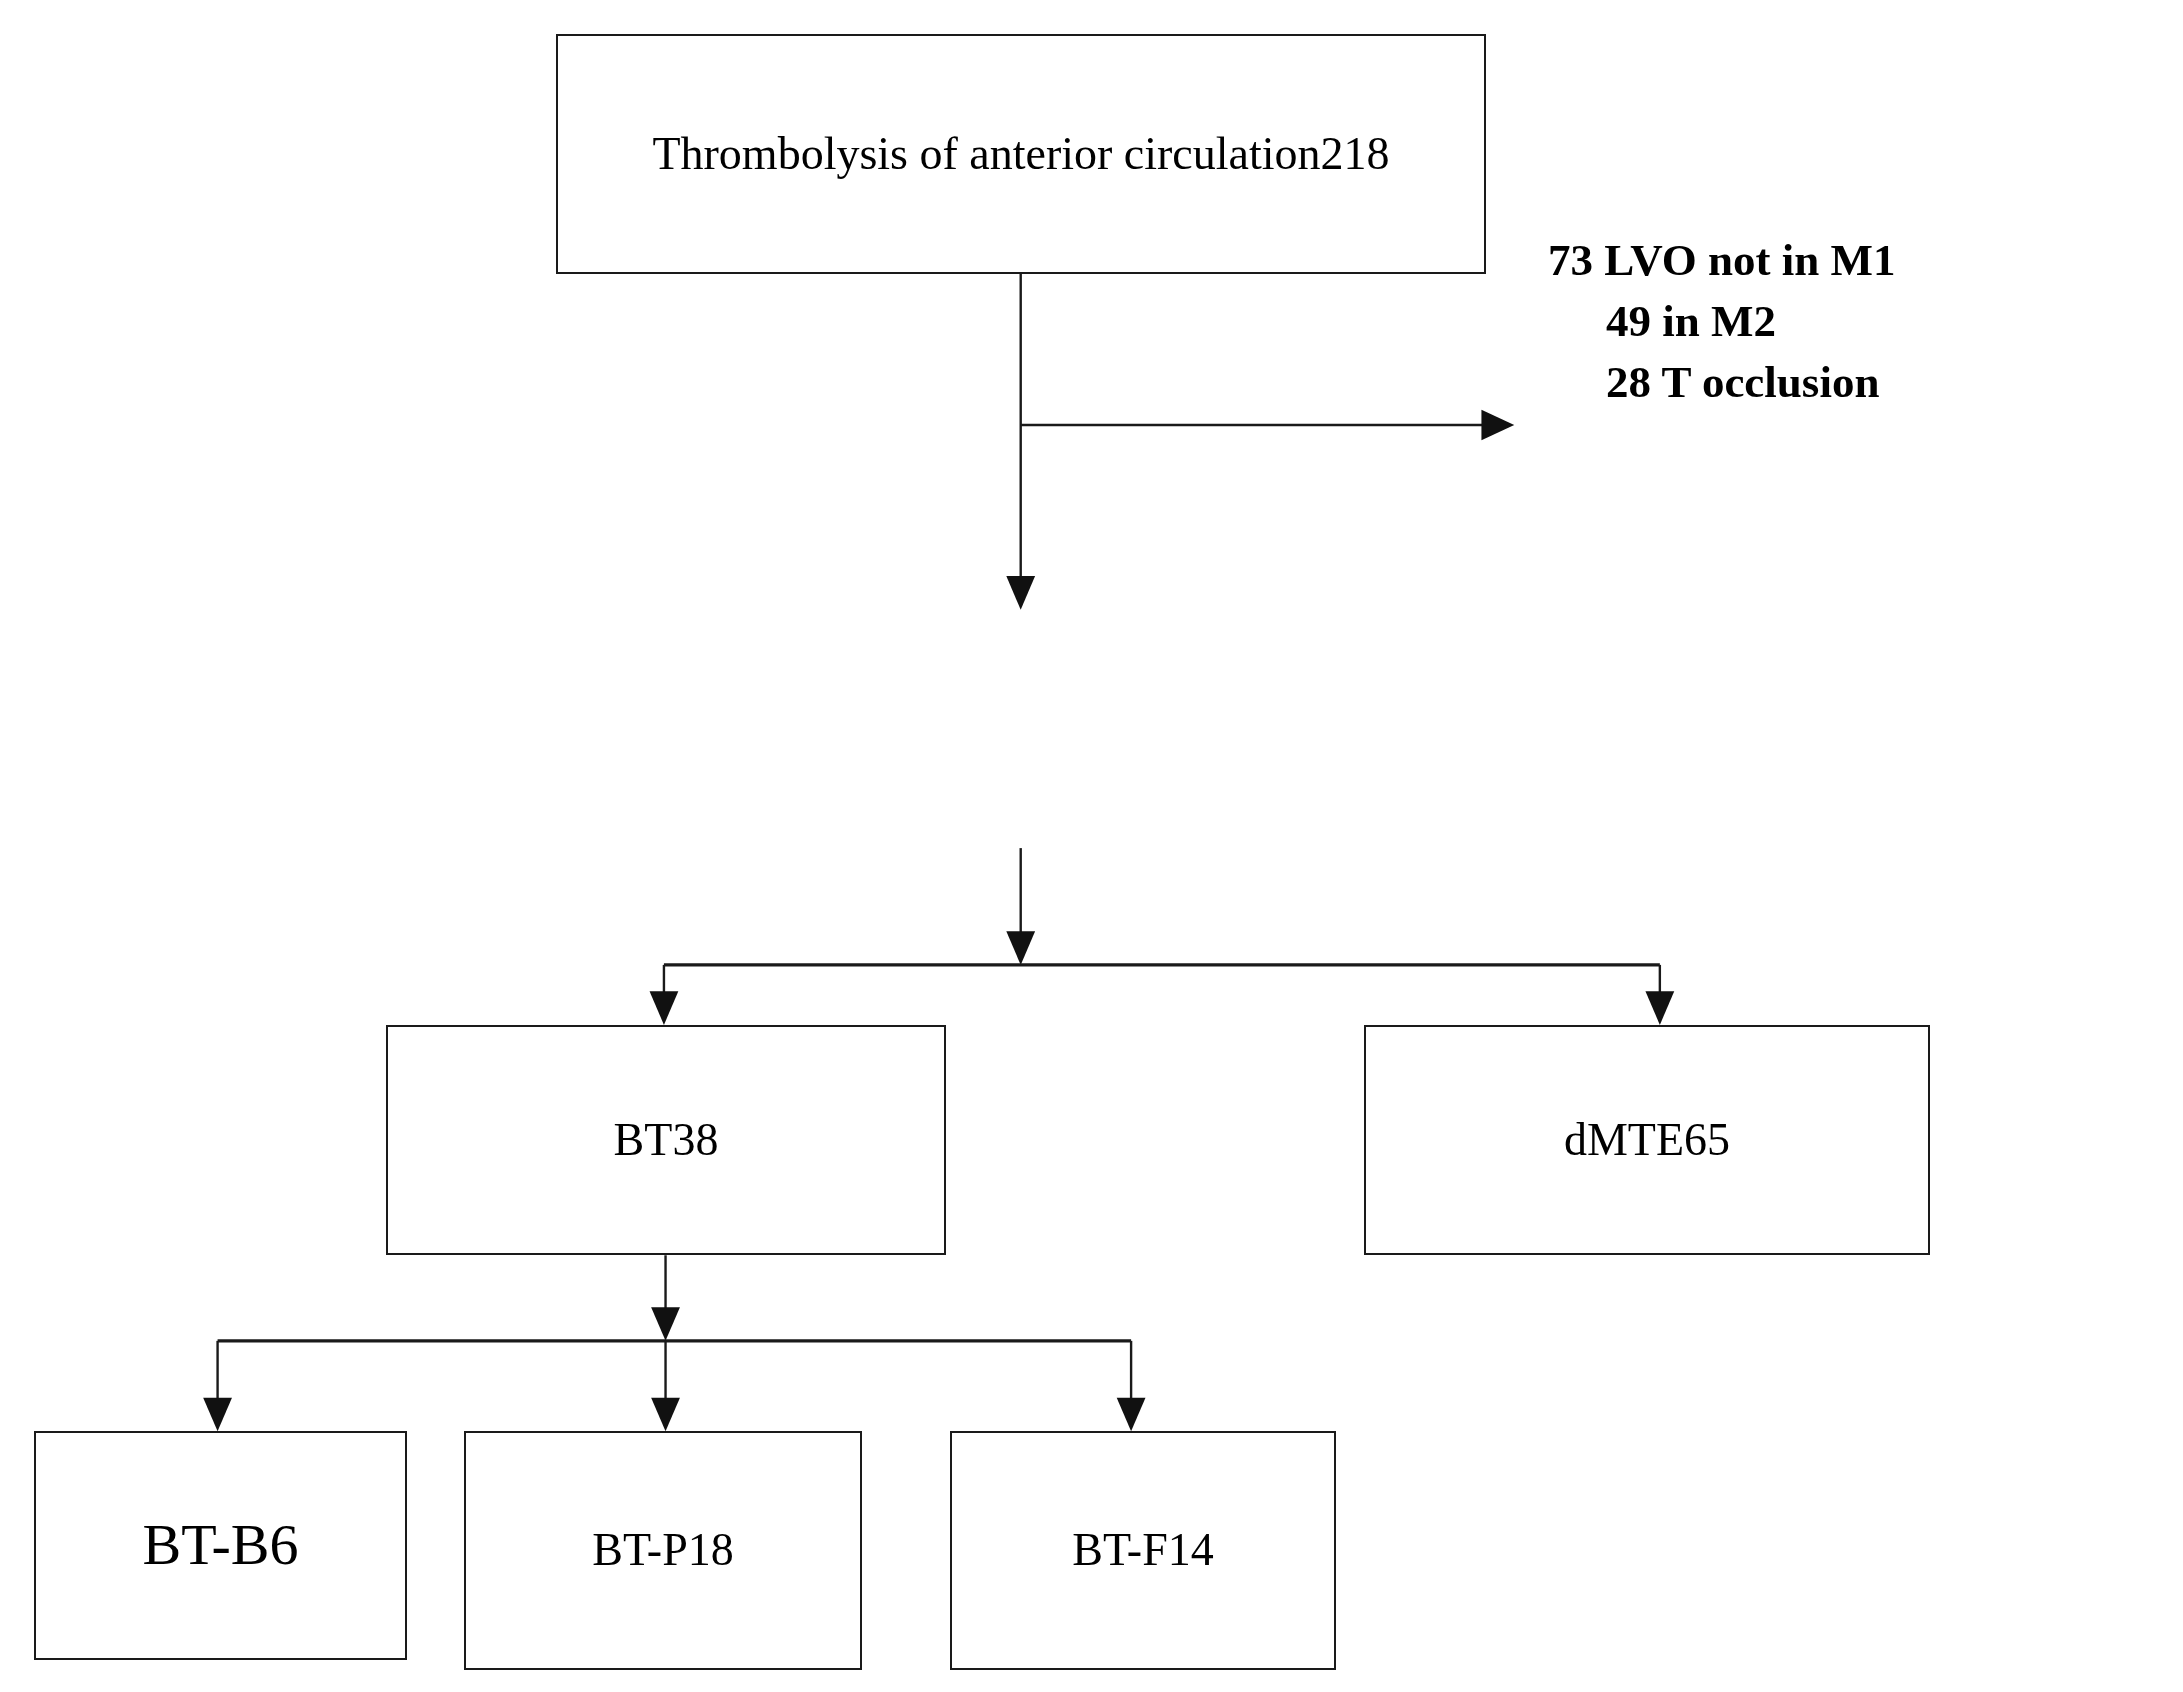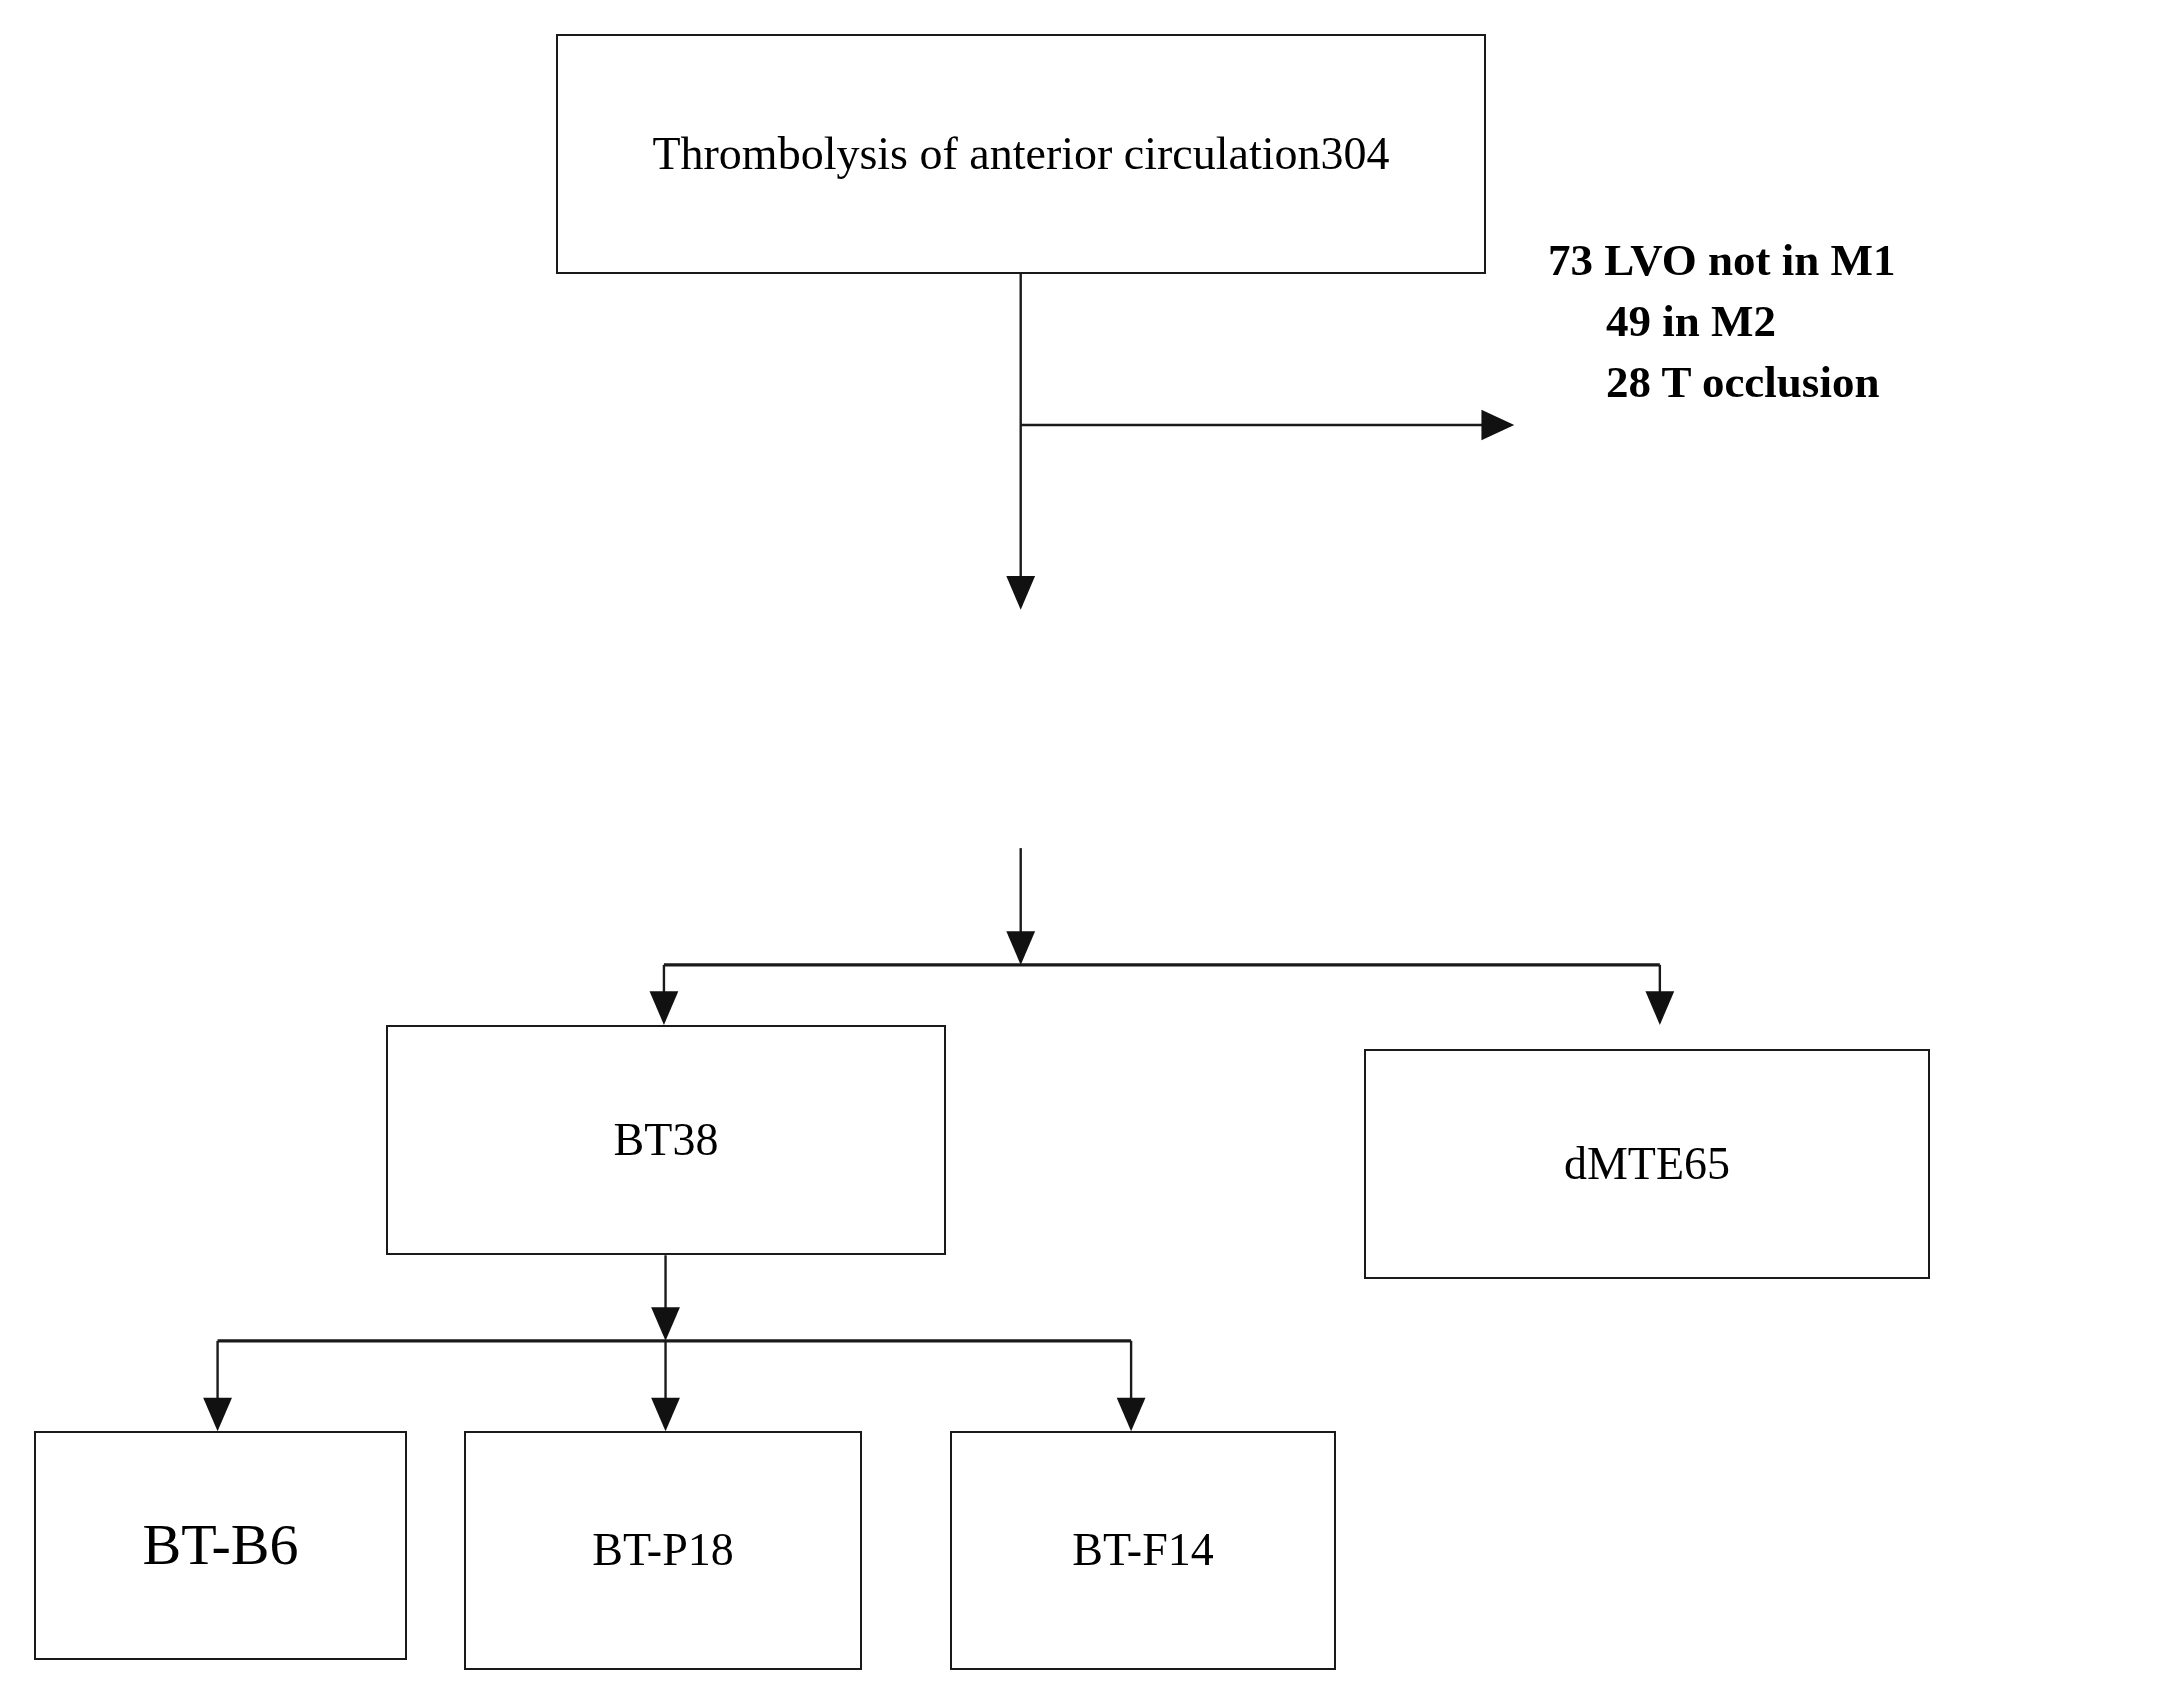--- a/index.html
+++ b/index.html
@@ -48,21 +48,20 @@
     left: 558px; top: 608px; width: 926px; height: 240px;
     font-size: 46px;
   }
   #node-bt {
     left: 386px; top: 1025px; width: 560px; height: 230px;
     font-size: 46px;
   }
   #node-dmte {
     left: 1364px; top: 1025px; width: 566px; height: 230px;
     font-size: 46px;
-    margin-top: 24px;
   }
   #node-bt-b {
     left: 34px; top: 1431px; width: 373px; height: 229px;
     font-size: 58px;
   }
   #node-bt-p {
     left: 464px; top: 1431px; width: 398px; height: 239px;
     font-size: 46px;
   }
   #node-bt-f {
@@ -140,21 +139,21 @@
       <line class="conn-thin" x1="832" y1="1676" x2="832" y2="1772"></line>
       <polygon class="arrowhead" points="832,1789 814,1747 850,1747"></polygon>
 
       <line class="conn-thin" x1="1414" y1="1676" x2="1414" y2="1772"></line>
       <polygon class="arrowhead" points="1414,1789 1396,1747 1432,1747"></polygon>
     </g>
   </svg>
 
   <div class="node" id="node-thrombolysis">
     <span class="node-label">Thrombolysis of anterior circulation</span>
-    <span class="node-count">304</span>
+    <span class="node-count">218</span>
   </div>
 
 
   <div class="node" id="node-bt">
     <span class="node-label">BT</span>
     <span class="node-count">38</span>
   </div>
 
   <div class="node" id="node-dmte">
     <span class="node-label">dMTE</span>

